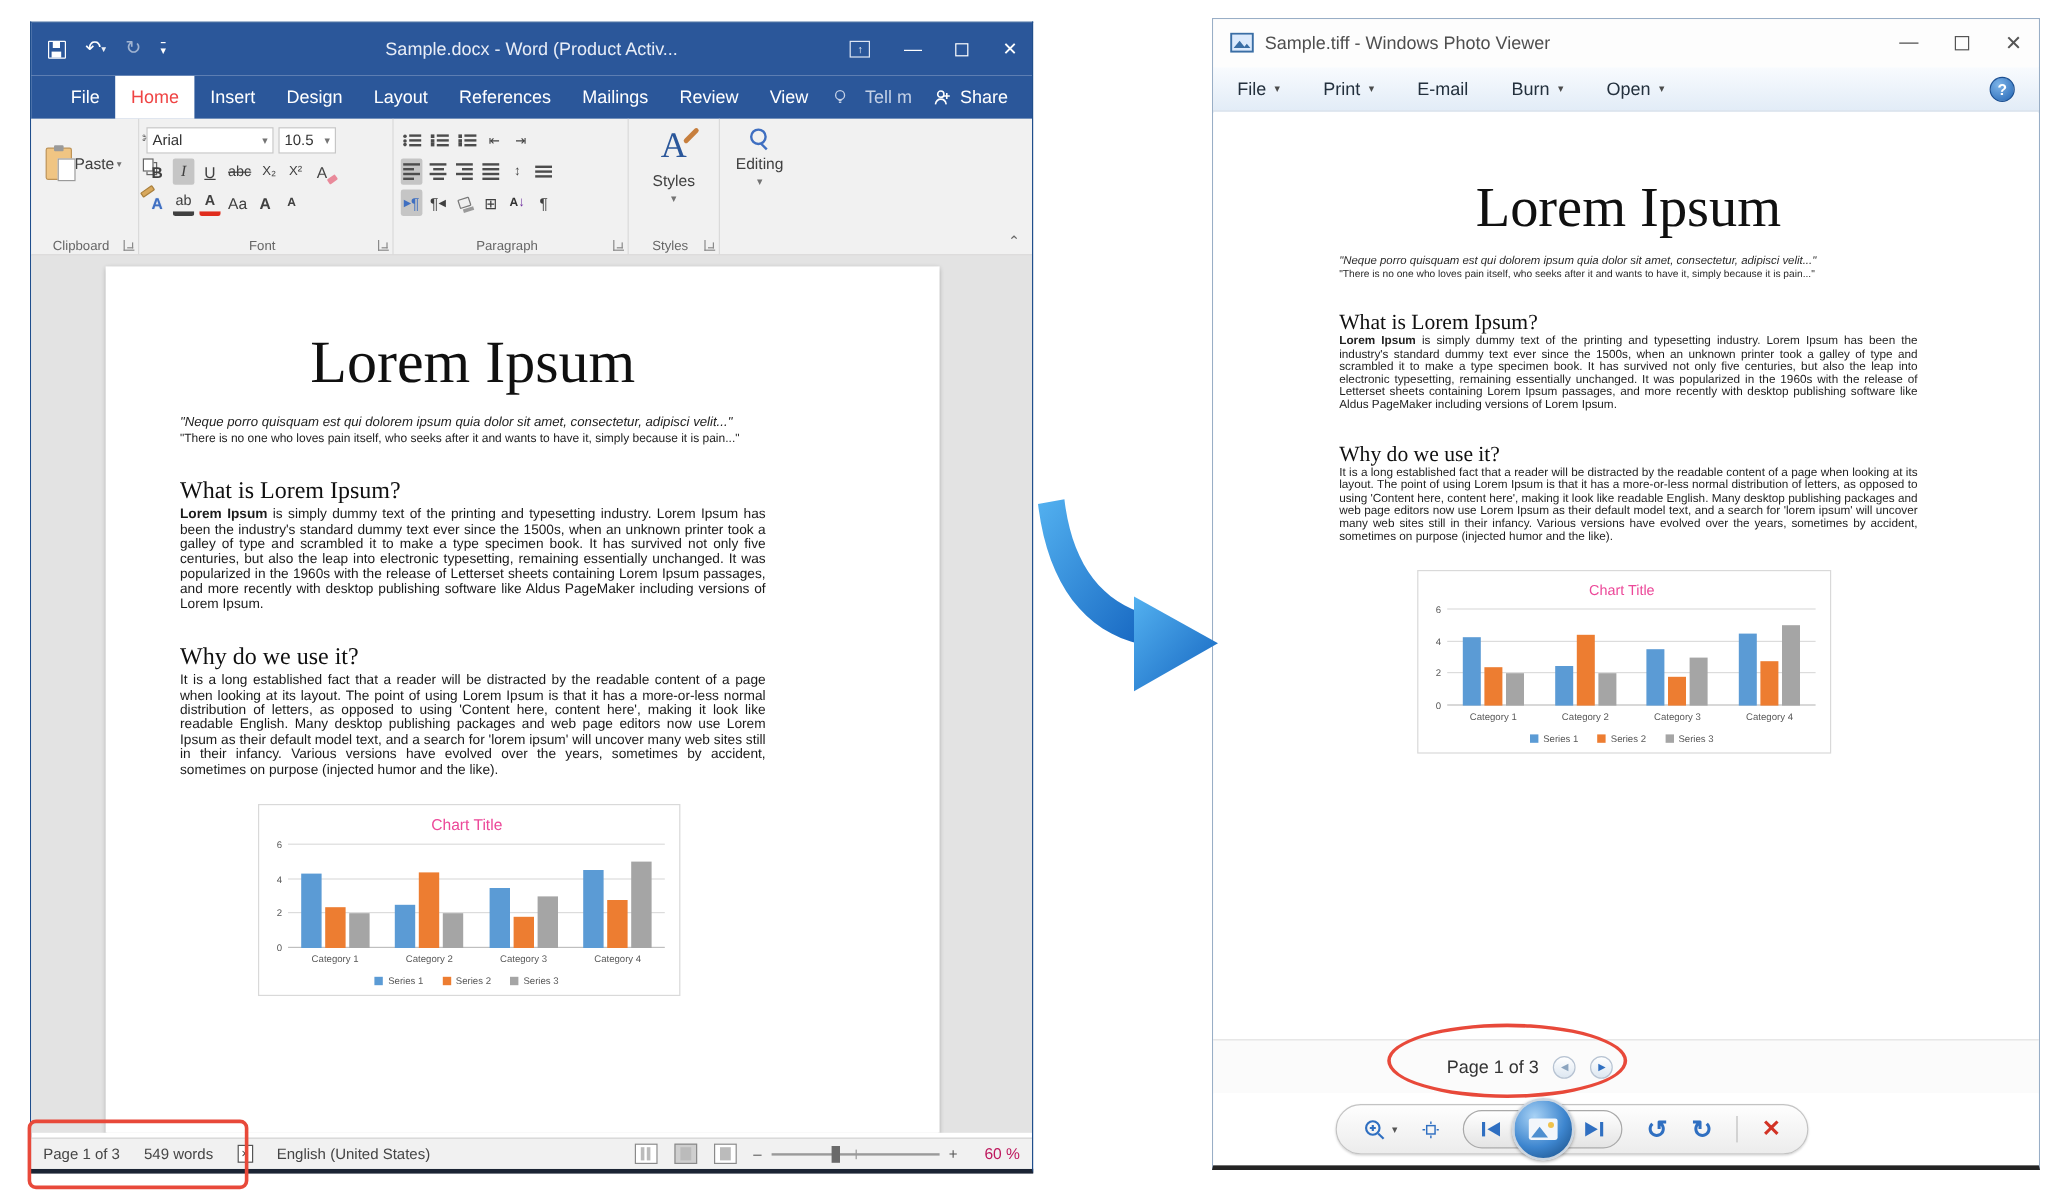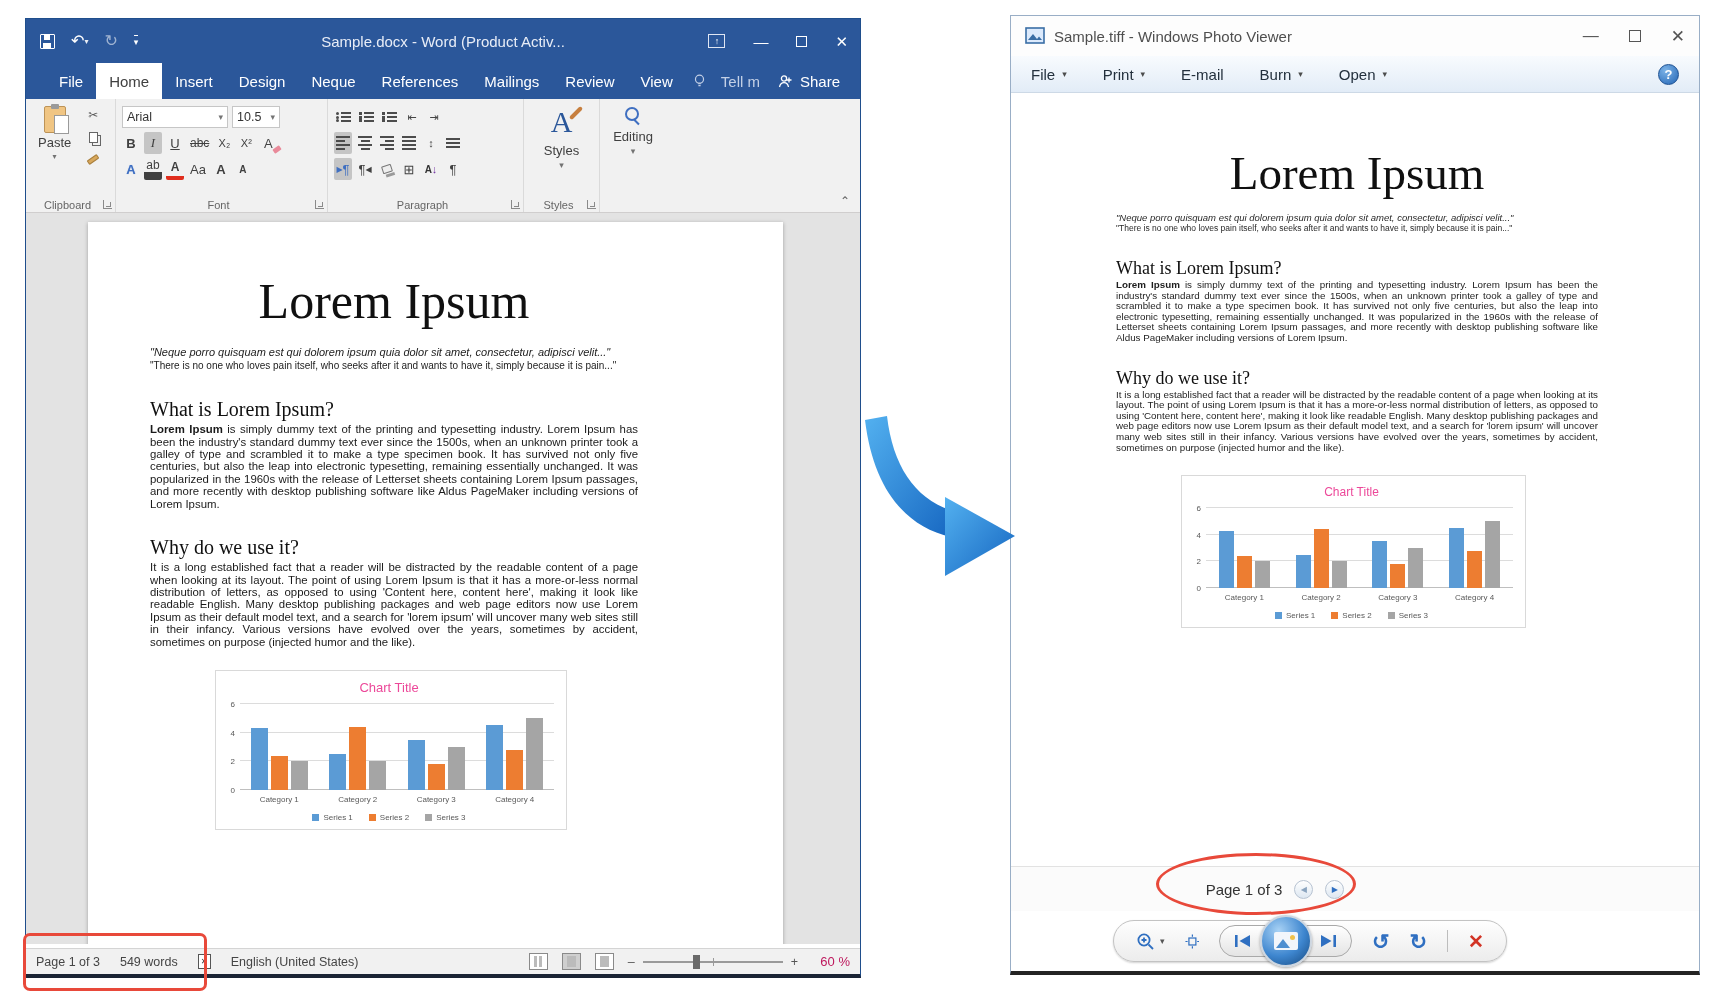--- a/index.html
+++ b/index.html
@@ -20,53 +20,53 @@
   .qat-custom{font-size:9px;border-top:1.5px solid #fff;padding-top:1px}
   .w-title{position:absolute;left:0;right:0;top:0;height:44px;display:flex;align-items:center;justify-content:center;
            font-size:15px;color:#e8edf7;pointer-events:none}
   .w-caption-btns{position:absolute;right:12px;top:0;height:44px;display:flex;align-items:center;gap:28px}
   .ribbonopt{width:17px;height:14px;border:1.4px solid #dfe6f3;display:flex;align-items:center;justify-content:center;font-size:9px;color:#fff}
   .cap{font-size:15px;color:#fff;line-height:1}
   .maxbox{width:11px;height:11px;border:1.5px solid #fff}
 
   .w-tabs{height:36px;background:#2b579a;display:flex;align-items:stretch;padding-left:20px;color:#fff;font-size:15px}
   .w-tab{display:flex;align-items:center;padding:0 13px;cursor:default}
-  .w-tab.active{background:#fff;color:#404040}
+  .w-tab.active{background:#fff;color:#ef4444}
   .tellme{display:flex;align-items:center;gap:16px;color:#c3d0e6;padding:0 8px;overflow:hidden;white-space:nowrap;max-width:88px}
   .share{margin-left:auto;display:flex;align-items:center;gap:7px;padding:0 20px 0 10px}
 
   .w-ribbon{position:relative;height:114px;background:#f1f1f1;border-bottom:1px solid #d0cece;display:flex}
   .rgroup{position:relative;border-right:1px solid #dadada;padding:5px 6px 16px 6px}
   .rg-label{position:absolute;bottom:1px;left:4px;right:10px;text-align:center;font-size:11px;color:#666}
   .dlg{position:absolute;bottom:3px;right:3px;width:9px;height:9px;border-left:1px solid #8a8a8a;border-bottom:1px solid #8a8a8a}
   .dlg::after{content:"";position:absolute;right:1px;bottom:1px;width:4px;height:4px;border-right:1px solid #8a8a8a;border-bottom:1px solid #8a8a8a}
   .rrow{display:flex;align-items:center;gap:4px;height:26px}
   .rbtn{display:inline-flex;align-items:center;justify-content:center;min-width:18px;height:22px;padding:0 2px;
         font-size:13px;color:#404040;border-radius:2px}
   .rbtn.sel{background:#c5c5c5}
   .combo{display:flex;align-items:center;justify-content:space-between;background:#fff;border:1px solid #c6c6c6;
          height:22px;padding:0 4px;font-size:12.5px;color:#333}
   .combo .dd{color:#666;font-size:9px}
   
   .g-clip{width:90px}
   .g-clip .wrap{display:flex;gap:6px}
-  .paste{display:flex;flex-direction:column;align-items:center;gap:2px;padding:2px 6px;font-size:13px;color:#404040}
+  .paste{display:flex;flex-direction:row;align-items:center;gap:2px;padding:2px 6px;font-size:13px;color:#404040}
   .clipicon{width:22px;height:27px;background:#f0c583;border:1px solid #bd9357;border-radius:2px;position:relative}
   .clipicon::before{content:"";position:absolute;left:6px;top:-3px;width:8px;height:5px;background:#9a9a9a;border-radius:1px}
   .clipicon::after{content:"";position:absolute;right:-4px;bottom:-2px;width:13px;height:17px;background:#fff;border:1px solid #9a9a9a}
   .clipcol{display:flex;flex-direction:column;gap:4px;padding-top:2px}
   .mini{width:20px;height:18px;display:flex;align-items:center;justify-content:center;font-size:12px;color:#555}
   .copyicon{width:9px;height:11px;border:1px solid #666;background:#fff;box-shadow:3px 3px 0 -1px #f1f1f1,3px 3px 0 0 #666}
   .painticon{width:12px;height:5px;background:#d8a85c;border:1px solid #a97f3c;border-radius:1px;transform:rotate(-35deg)}
   
   .bB{font-weight:bold}.iI{font-style:italic;font-family:"Liberation Serif",serif}.uU{text-decoration:underline}
   .strike{text-decoration:line-through;font-size:12px}
   .subsup{font-size:11px}
   .fx{color:#3f6fc1;font-weight:bold;text-shadow:0 0 1px #9db9e8}
-  .hl{border-bottom:8px solid #404040;font-size:12px;line-height:1}
+  .hl{border-bottom:4px solid #404040;font-size:12px;line-height:1}
   .fc{border-bottom:4px solid #e02d1d;font-weight:bold;font-size:12px;line-height:1}
   .clearfmt{color:#444;position:relative}
   .clearfmt::after{content:"";position:absolute;right:-4px;bottom:2px;width:8px;height:5px;background:#e98a9a;border-radius:1px;transform:rotate(-35deg)}
   .growA{font-size:13px}.shrinkA{font-size:10px}
   
   .li{display:inline-flex;flex-direction:column;gap:2.2px;width:14px}
   .li i{display:block;height:1.7px;background:#4c4c4c}
   .li.l i:nth-child(even){width:9px}.li.l i{width:14px}
   .li.c{align-items:center}.li.c i{width:14px}.li.c i:nth-child(even){width:9px}
   .li.r{align-items:flex-end}.li.r i{width:14px}.li.r i:nth-child(even){width:9px}
@@ -222,21 +222,21 @@
         <span class="maxbox"></span>
         <span class="cap">✕</span>
       </div>
     </div>
 
     <div class="w-tabs">
       <span class="w-tab">File</span>
       <span class="w-tab active">Home</span>
       <span class="w-tab">Insert</span>
       <span class="w-tab">Design</span>
-      <span class="w-tab">Neque</span>
+      <span class="w-tab">Layout</span>
       <span class="w-tab">References</span>
       <span class="w-tab">Mailings</span>
       <span class="w-tab">Review</span>
       <span class="w-tab">View</span>
       <span class="tellme">
         <svg width="12" height="16" viewBox="0 0 12 16">
             <circle cx="6" cy="6" r="4.4" fill="none" stroke="#c3d0e6" stroke-width="1.3"></circle>
             <path d="M4.5 11h3M4.8 13h2.4" stroke="#c3d0e6" stroke-width="1.3"></path>
           </svg>
         <span>Tell m</span>

